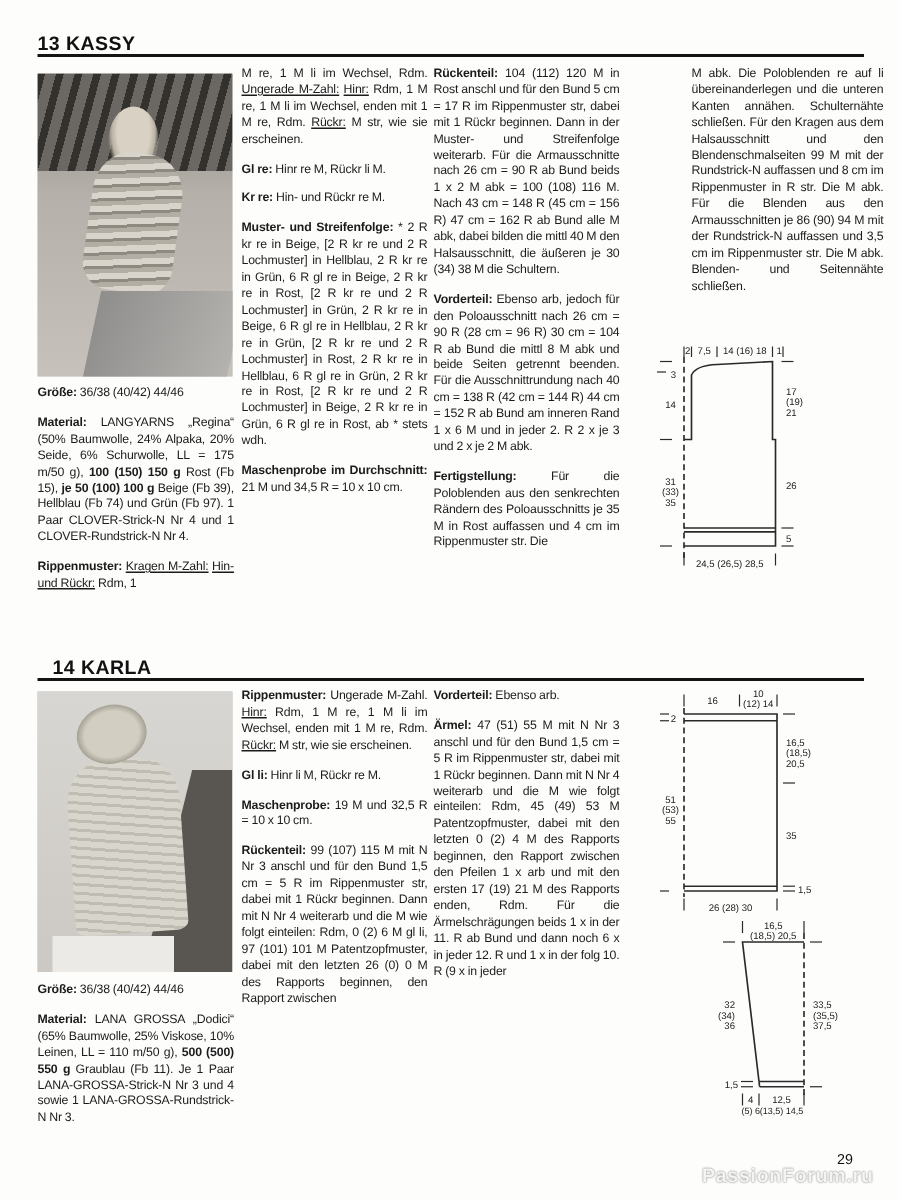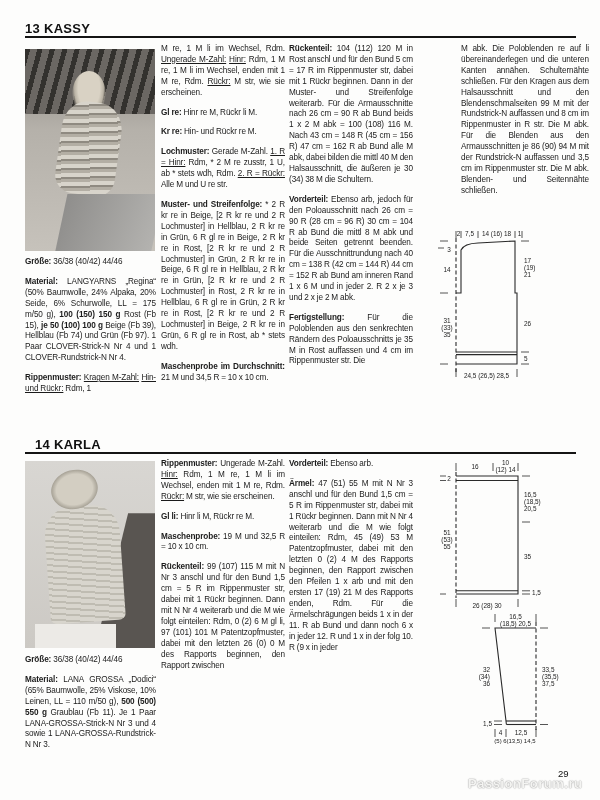--- a/index.html
+++ b/index.html
@@ -59,21 +59,20 @@
 
   <div class="col" style="left:25px;top:257px;width:131px;">
       <p class="para"><span class="rb">Größe:</span><span> 36/38 (40/42) 44/46</span></p>
       <p class="para"><span class="rb">Material:</span><span> LANGYARNS „Regina“ (50% Baumwolle, 24% Alpaka, 20% Seide, 6% Schurwolle, LL = 175 m/50 g), </span><span class="rb">100 (150) 150 g</span><span> Rost (Fb 15), </span><span class="rb">je 50 (100) 100 g</span><span> Beige (Fb 39), Hellblau (Fb 74) und Grün (Fb 97). 1 Paar CLOVER-Strick-N Nr 4 und 1 CLOVER-Rundstrick-N Nr 4.</span></p>
       <p class="para"><span class="rb">Rippenmuster:</span><span> </span><span class="ru">Kragen M-Zahl:</span><span> </span><span class="ru">Hin- und Rückr:</span><span> Rdm, 1</span></p>
     </div>
   <div class="col" style="left:161px;top:44px;width:124px;">
       <p class="para"><span>M re, 1 M li im Wechsel, Rdm. </span><span class="ru">Ungerade M-Zahl:</span><span> </span><span class="ru">Hinr:</span><span> Rdm, 1 M re, 1 M li im Wechsel, enden mit 1 M re, Rdm. </span><span class="ru">Rückr:</span><span> M str, wie sie erscheinen.</span></p>
       <p class="para"><span class="rb">Gl re:</span><span> Hinr re M, Rückr li M.</span></p>
       <p class="para"><span class="rb">Kr re:</span><span> Hin- und Rückr re M.</span></p>
-      <p class="para"><span class="rb">Lochmuster:</span><span> Gerade M-Zahl. </span><span class="ru">1. R = Hinr:</span><span> Rdm, * 2 M re zusstr, 1 U, ab * stets wdh, Rdm. </span><span class="ru">2. R = Rückr:</span><span> Alle M und U re str.</span></p>
       <p class="para"><span class="rb">Muster- und Streifenfolge:</span><span> * 2 R kr re in Beige, [2 R kr re und 2 R Lochmuster] in Hellblau, 2 R kr re in Grün, 6 R gl re in Beige, 2 R kr re in Rost, [2 R kr re und 2 R Lochmuster] in Grün, 2 R kr re in Beige, 6 R gl re in Hellblau, 2 R kr re in Grün, [2 R kr re und 2 R Lochmuster] in Rost, 2 R kr re in Hellblau, 6 R gl re in Grün, 2 R kr re in Rost, [2 R kr re und 2 R Lochmuster] in Beige, 2 R kr re in Grün, 6 R gl re in Rost, ab * stets wdh.</span></p>
       <p class="para"><span class="rb">Maschenprobe im Durchschnitt:</span><span> 21 M und 34,5 R = 10 x 10 cm.</span></p>
     </div>
   <div class="col" style="left:289px;top:44px;width:124px;">
       <p class="para"><span class="rb">Rückenteil:</span><span> 104 (112) 120 M in Rost anschl und für den Bund 5 cm = 17 R im Rippenmuster str, dabei mit 1 Rückr beginnen. Dann in der Muster- und Streifenfolge weiterarb. Für die Armausschnitte nach 26 cm = 90 R ab Bund beids 1 x 2 M abk = 100 (108) 116 M. Nach 43 cm = 148 R (45 cm = 156 R) 47 cm = 162 R ab Bund alle M abk, dabei bilden die mittl 40 M den Halsausschnitt, die äußeren je 30 (34) 38 M die Schultern.</span></p>
       <p class="para"><span class="rb">Vorderteil:</span><span> Ebenso arb, jedoch für den Poloausschnitt nach 26 cm = 90 R (28 cm = 96 R) 30 cm = 104 R ab Bund die mittl 8 M abk und beide Seiten getrennt beenden. Für die Ausschnittrundung nach 40 cm = 138 R (42 cm = 144 R) 44 cm = 152 R ab Bund am inneren Rand 1 x 6 M und in jeder 2. R 2 x je 3 und 2 x je 2 M abk.</span></p>
       <p class="para"><span class="rb">Fertigstellung:</span><span> Für die Poloblenden aus den senkrechten Rändern des Poloausschnitts je 35 M in Rost auffassen und 4 cm im Rippenmuster str. Die</span></p>
     </div>
   <div class="col" style="left:417px;top:44px;width:128px;margin-left:44px;">
       <p class="para"><span>M abk. Die Poloblenden re auf li übereinanderlegen und die unteren Kanten annähen. Schulternähte schließen. Für den Kragen aus dem Halsausschnitt und den Blendenschmalseiten 99 M mit der Rundstrick-N auffassen und 8 cm im Rippenmuster in R str. Die M abk. Für die Blenden aus den Armausschnitten je 86 (90) 94 M mit der Rundstrick-N auffassen und 3,5 cm im Rippenmuster str. Die M abk. Blenden- und Seitennähte schließen.</span></p>

